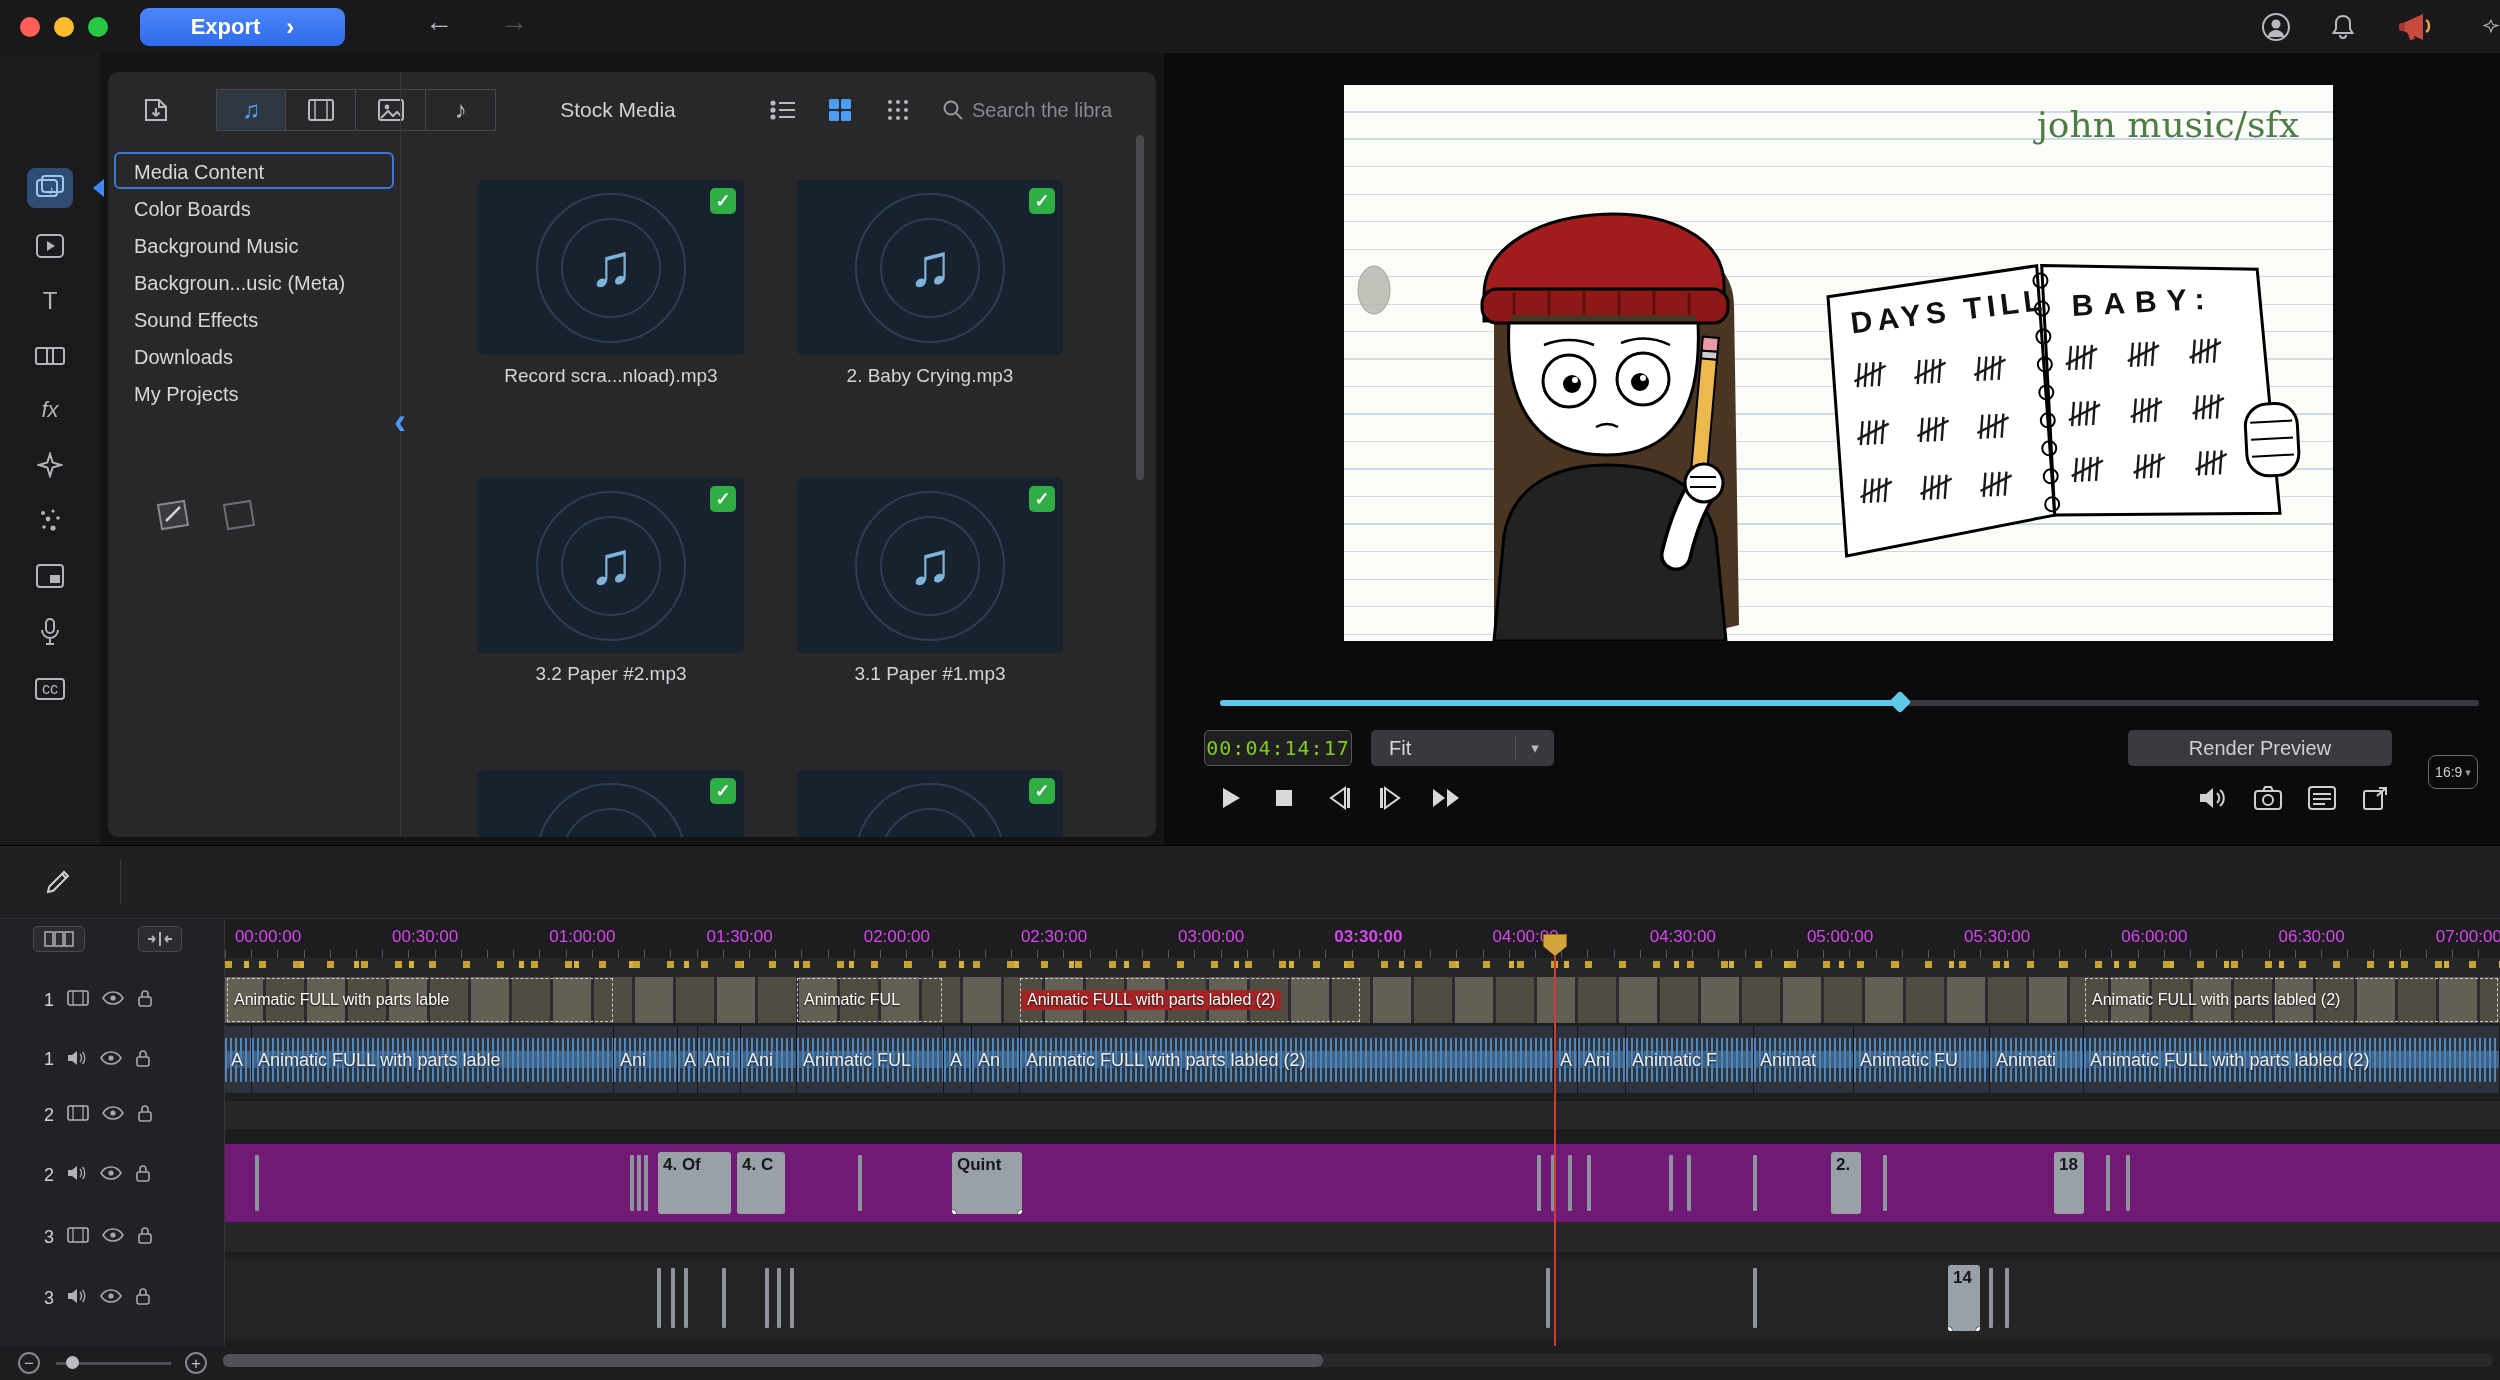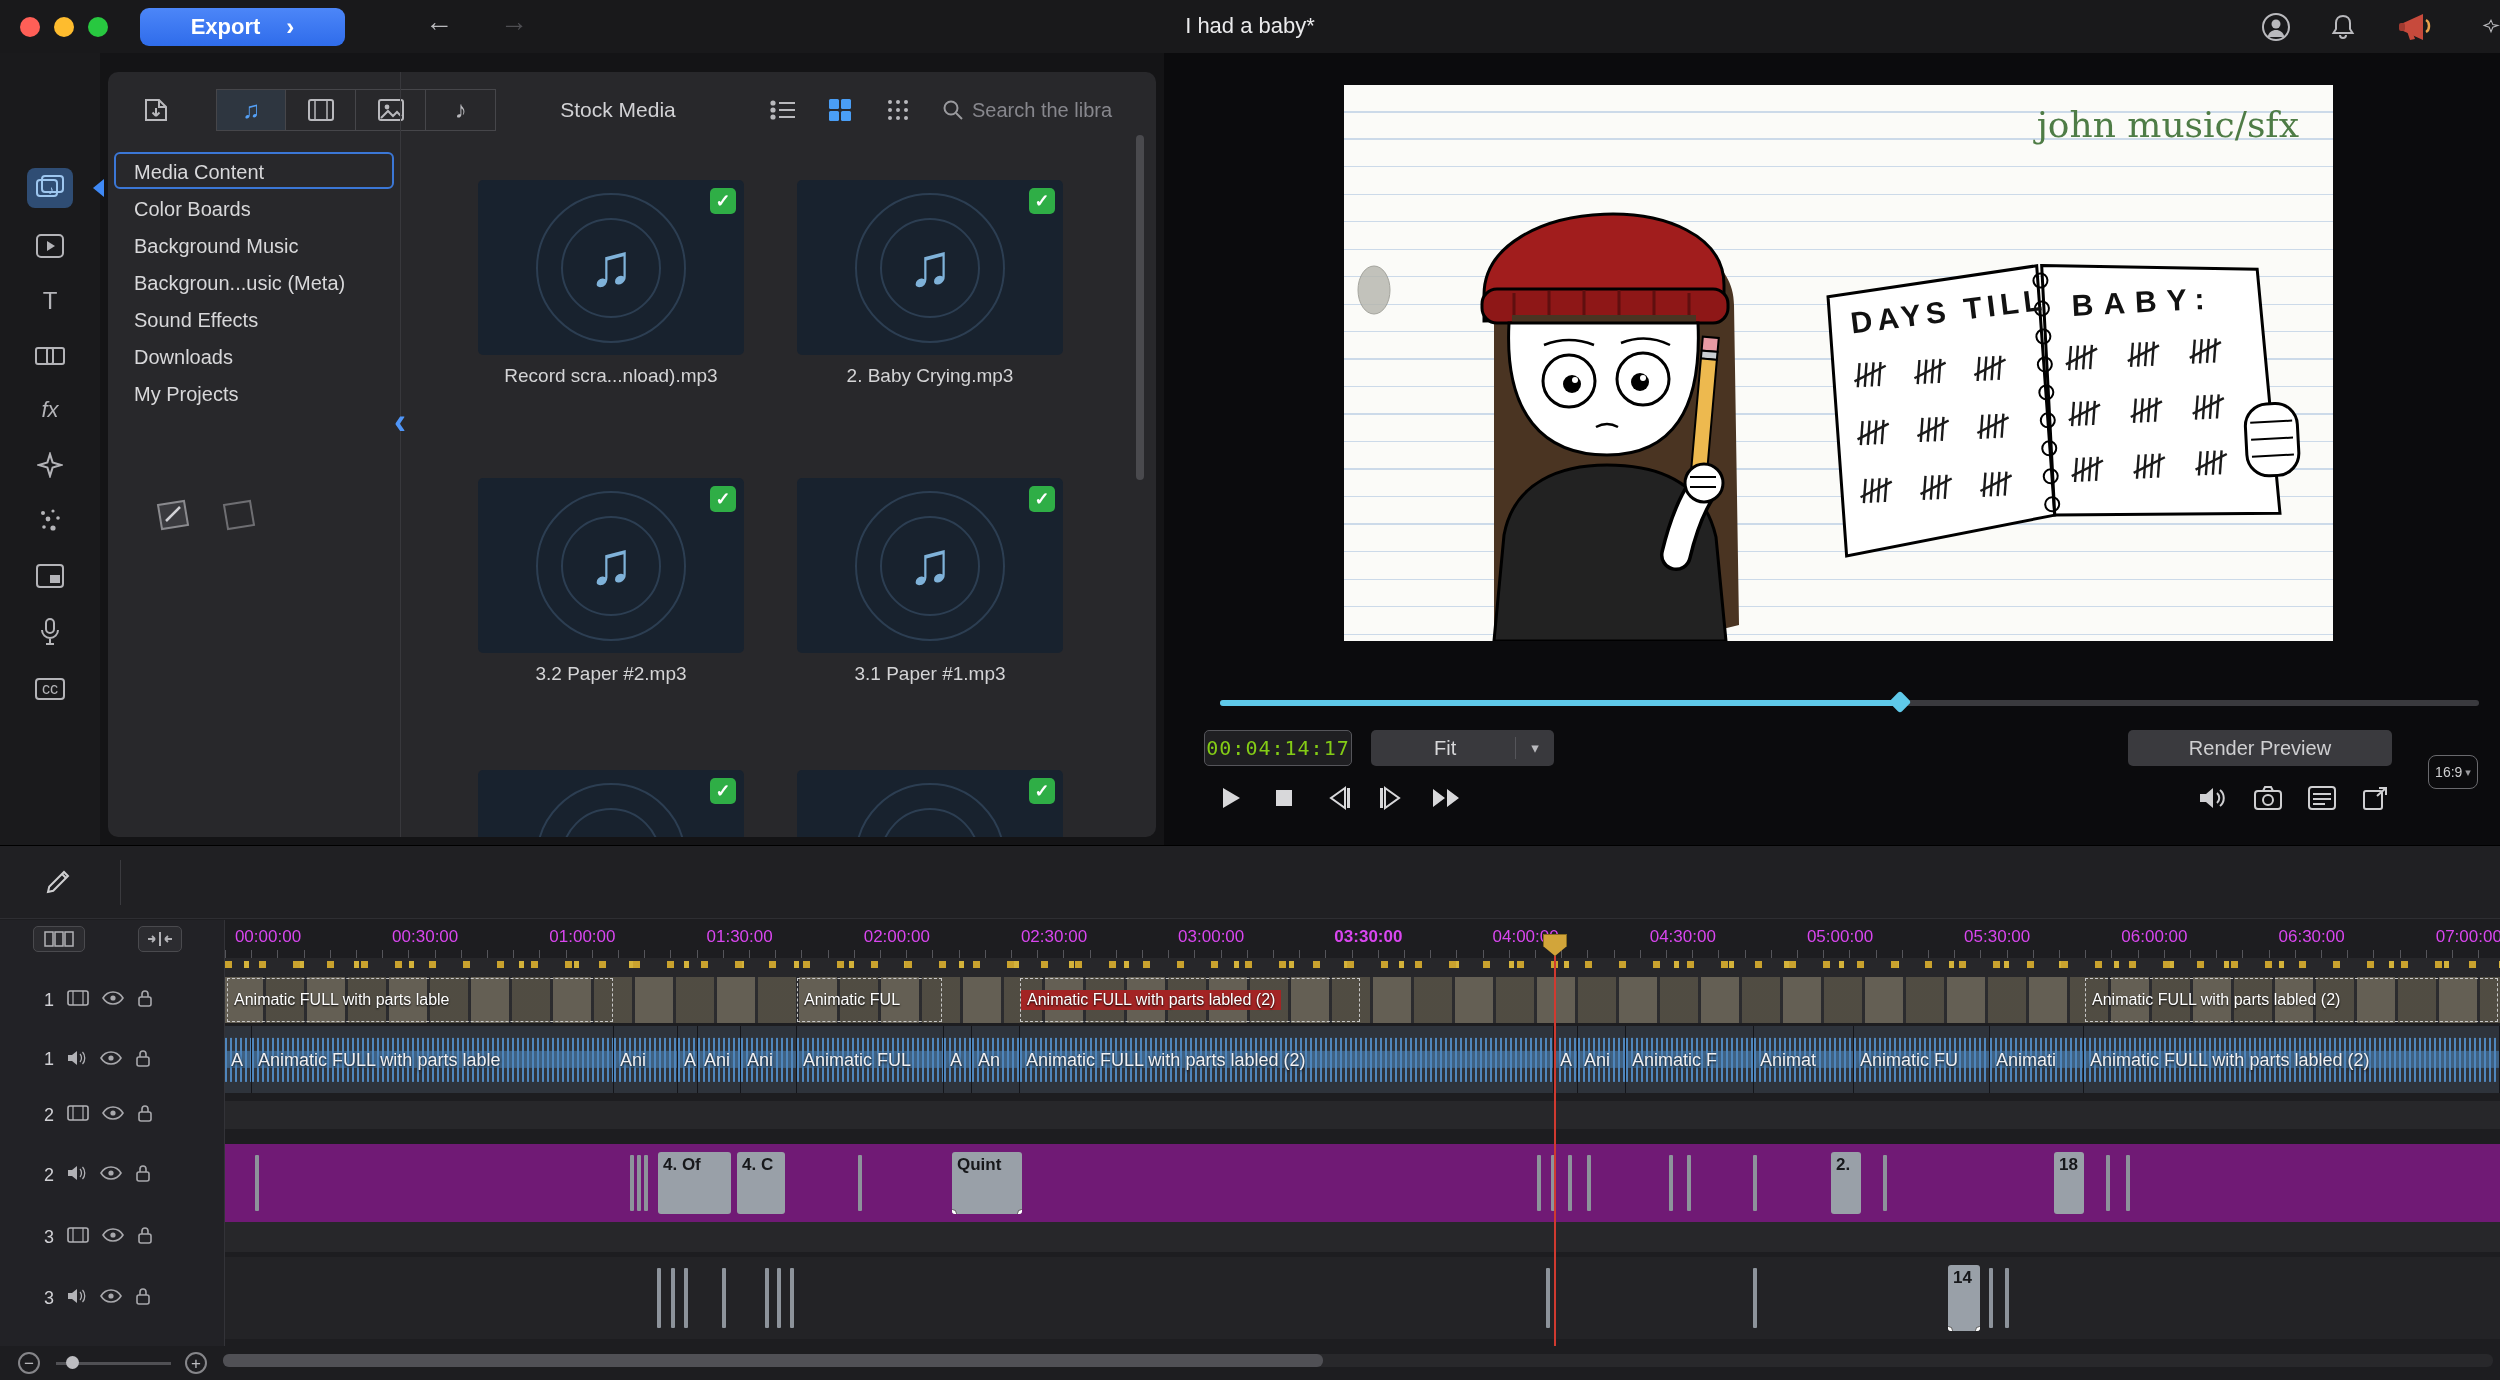--- a/index.html
+++ b/index.html
@@ -66,21 +66,21 @@
   #preview-canvas { position:absolute; left:180px; top:32px; width:989px; height:556px;
     background:#fbfbf8; background-image:repeating-linear-gradient(180deg, transparent 0 26px, #ccdaE9 26px 27.5px); }
   #progress-track { position:absolute; left:56px; top:647px; width:1259px; height:6px; background:#3a3a3e; border-radius:3px; }
   #prog-fill { position:absolute; left:0; top:0; height:6px; background:#5fc9e9; border-radius:3px; }
   #prog-handle { position:absolute; top:-6px; width:16px; height:16px; background:#5fc9e9; transform:rotate(45deg); border-radius:3px; }
   #timecode-box { position:absolute; left:40px; top:677px; width:148px; height:36px; border:1px solid #55555a;
     border-radius:5px; background:#1f1f22; color:#84cc16; font-family:"DejaVu Sans Mono",monospace; font-size:20px;
     display:flex; align-items:center; justify-content:center; letter-spacing:1px; }
   #fit-dd { position:absolute; left:207px; top:677px; width:183px; height:36px; background:#39393d; border-radius:5px;
     color:#d8d8da; font-size:20px; display:flex; align-items:center; }
-  #fit-dd .lbl { padding-left:18px; flex:1;margin-left:45px; }
+  #fit-dd .lbl { padding-left:18px; flex:1; }
   #fit-dd .dd-div { width:1px; height:22px; background:#55555a; }
   #fit-dd .dd-ar { width:38px; text-align:center; color:#b9b9bd; font-size:15px; }
   #render-btn { position:absolute; left:964px; top:677px; width:264px; height:36px; background:#3a3a3e; border-radius:5px;
     color:#cfcfd1; font-size:20px; display:flex; align-items:center; justify-content:center; }
   #aspect-badge { position:absolute; left:1264px; top:702px; width:50px; height:34px; border:1px solid #6a6a6e; border-radius:8px;
     color:#cfcfd1; font-size:14px; display:flex; align-items:center; justify-content:center; gap:3px; }
   .transport { position:absolute; top:727px; width:36px; height:36px; display:flex; align-items:center; justify-content:center; }
 
   
   #timeline { position:absolute; left:0; top:845px; width:2500px; height:535px; background:#1d1d20; border-top:1px solid #000; }
@@ -138,21 +138,20 @@
 <div id="titlebar">
   <div class="tl-light" style="left:20px;background:#ff5f57"></div>
   <div class="tl-light" style="left:54px;background:#febc2e"></div>
   <div class="tl-light" style="left:88px;background:#28c840"></div>
   <div id="export-btn">
     <span>Export</span>
     <span class="chev">›</span>
   </div>
   <span class="nav-arrow" style="left:425px">←</span>
   <span class="nav-arrow" style="left:500px;color:#4e4e52">→</span>
-  <div id="win-title">I had a baby*</div>
   <div class="tb-icon" style="left:2259px">
     <svg width="30" height="30" viewBox="0 0 30 30">
         <circle cx="15" cy="15" r="13" fill="none" stroke="#b9b9bd" stroke-width="2"></circle>
         <circle cx="15" cy="12" r="4.5" fill="#b9b9bd"></circle>
         <path d="M6.5 25c1.5-5 4.5-7 8.5-7s7 2 8.5 7" fill="#b9b9bd"></path>
       </svg>
   </div>
   <div class="tb-icon" style="left:2326px">
     <svg width="28" height="28" viewBox="0 0 28 28">
         <path d="M14 3c-4.4 0-7 3-7 7v6l-2.5 4h19L21 16v-6c0-4-2.6-7-7-7z" fill="none" stroke="#b9b9bd" stroke-width="2"></path>

